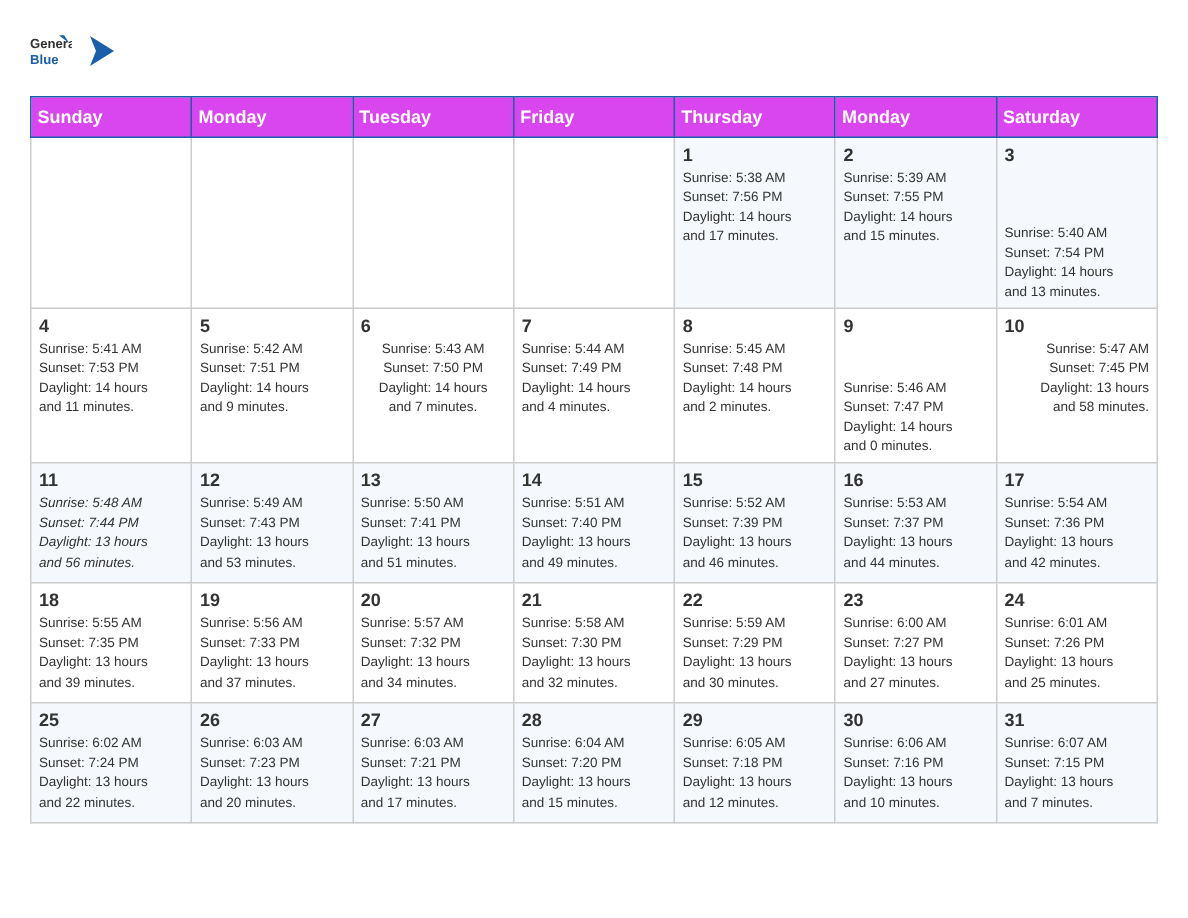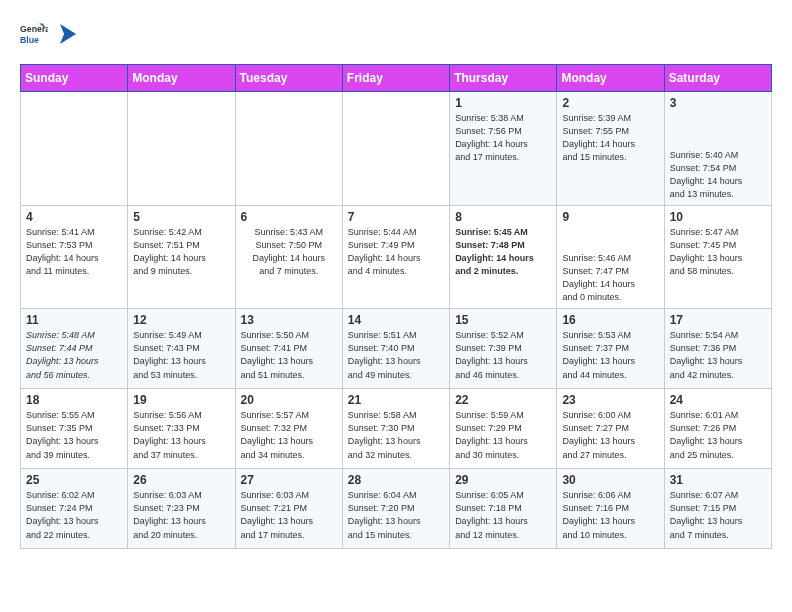--- a/index.html
+++ b/index.html
@@ -166,35 +166,35 @@
         </td>
         <td>
           <div class="day-number">7</div>
           <div class="day-info" style="white-space: pre-line;">Sunrise: 5:44 AM
 Sunset: 7:49 PM
 Daylight: 14 hours
 and 4 minutes.</div>
         </td>
         <td>
           <div class="day-number">8</div>
-          <div class="day-info" style="white-space: pre-line; font-weight: bold;">Sunrise: 5:45 AM
+          <div class="day-info" style="white-space: pre-line;">Sunrise: 5:45 AM
 Sunset: 7:48 PM
 Daylight: 14 hours
 and 2 minutes.</div>
         </td>
         <td>
           <div class="day-number">9</div>
           <div class="day-info" style="white-space: pre-line; margin-top: 28px;">Sunrise: 5:46 AM
 Sunset: 7:47 PM
 Daylight: 14 hours
 and 0 minutes.</div>
         </td>
         <td>
           <div class="day-number">10</div>
-          <div class="day-info" style="white-space: pre-line;">Sunrise: 5:47 AM
+          <div class="day-info" style="white-space: pre-line; text-align: right;">Sunrise: 5:47 AM
 Sunset: 7:45 PM
 Daylight: 13 hours
 and 58 minutes.</div>
         </td>
       </tr>
       <tr>
         <td>
           <div class="day-number">11</div>
           <div class="day-info" style="white-space: pre-line; font-style: italic;">Sunrise: 5:48 AM
 Sunset: 7:44 PM

